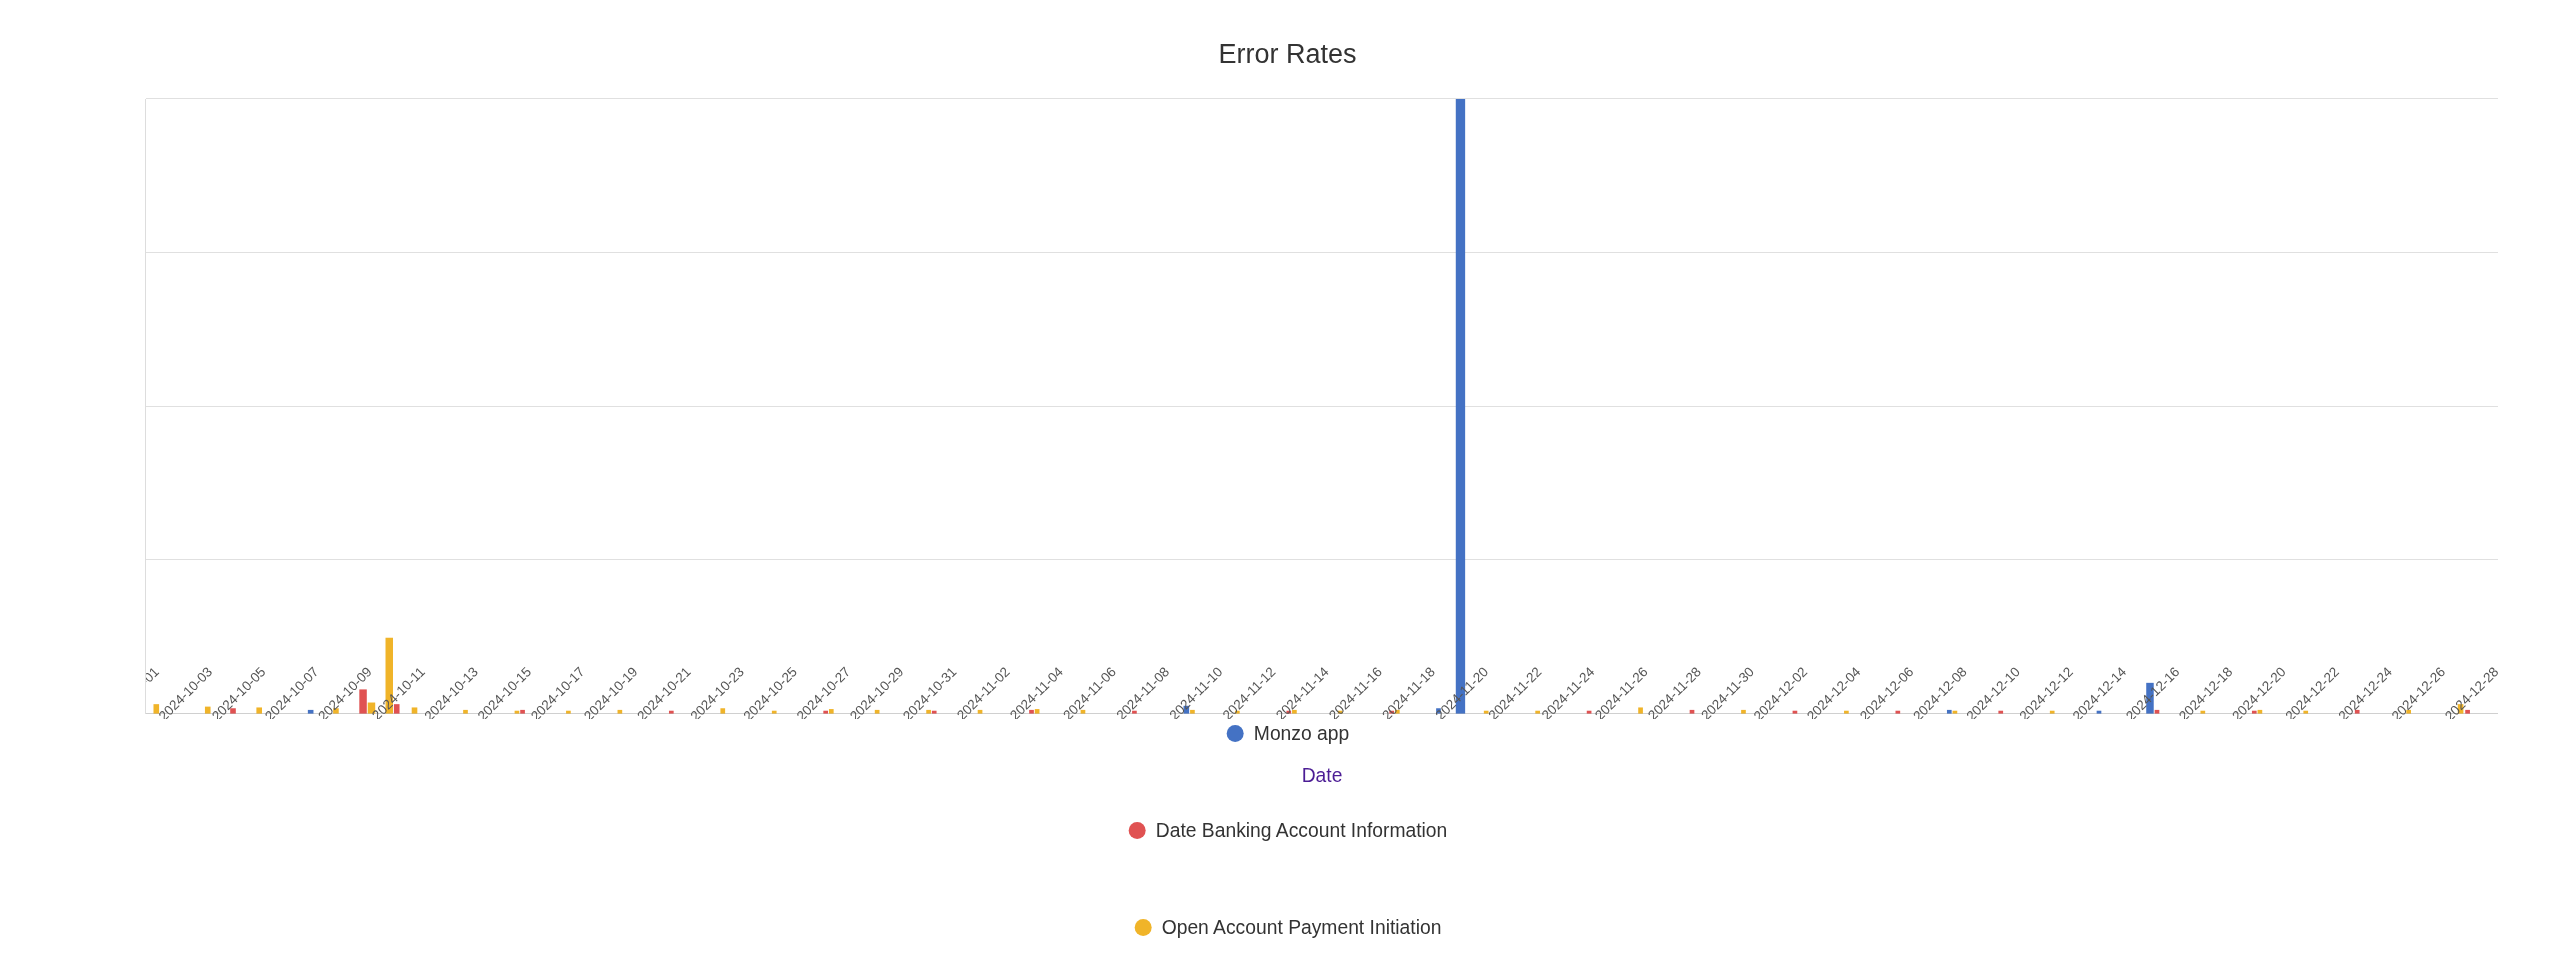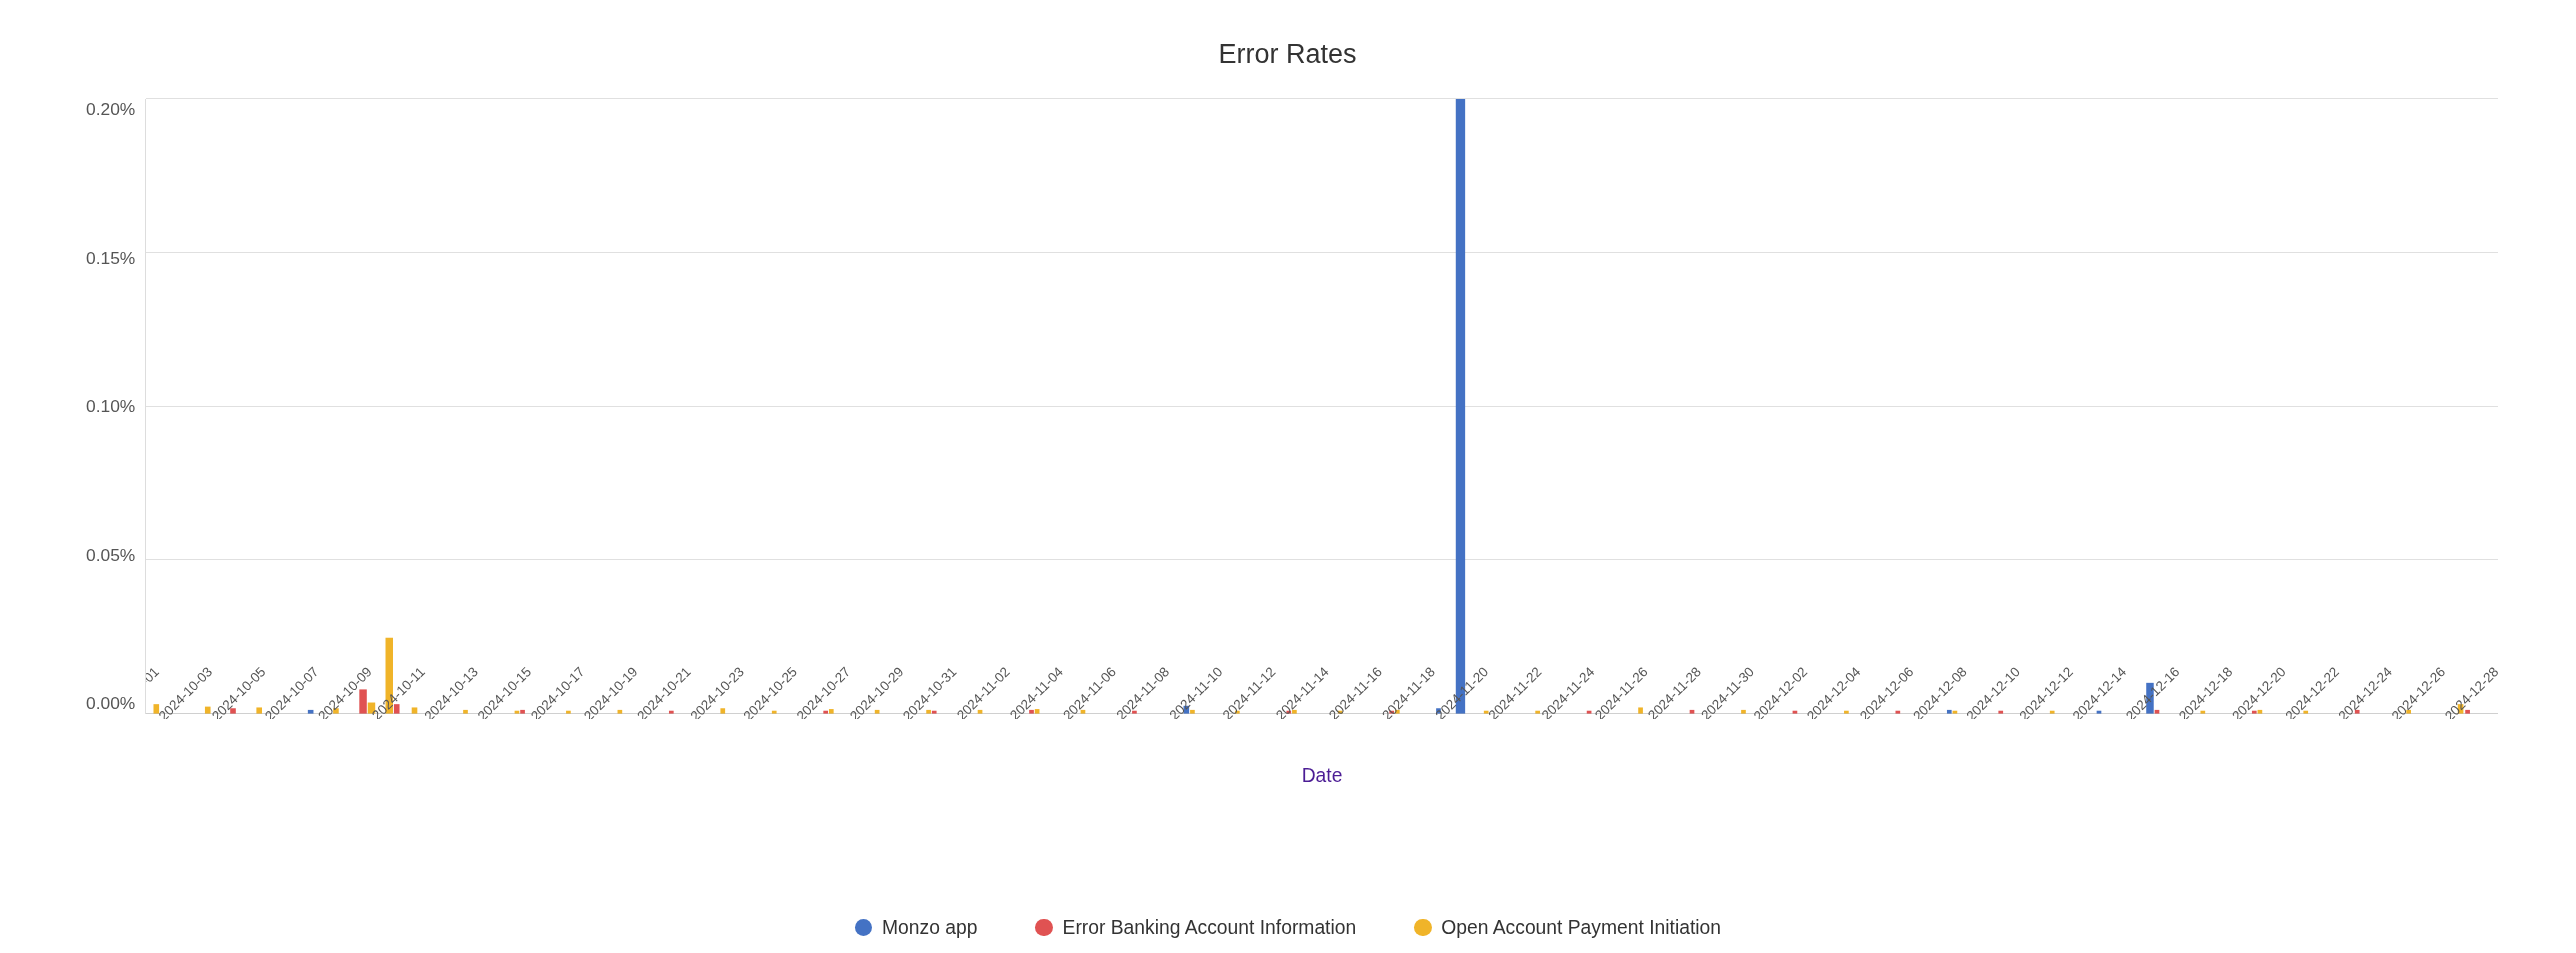--- a/index.html
+++ b/index.html
@@ -87,27 +87,20 @@
       height: 17.4px;
       border-radius: 50%;
     }
   </style>
 </head>
 <body>
 
 <div class="chart-container">
   <div class="chart-title">Error Rates</div>
   <div class="chart-area">
-    <div class="y-axis">
-      <span class="y-label">0.20%</span>
-      <span class="y-label">0.15%</span>
-      <span class="y-label">0.10%</span>
-      <span class="y-label">0.05%</span>
-      <span class="y-label">0.00%</span>
-    </div>
     <div class="grid-and-bars">
 
       <div class="grid-line" style="bottom: 0%;"></div>
       <div class="grid-line" style="bottom: 25%;"></div>
       <div class="grid-line" style="bottom: 50%;"></div>
       <div class="grid-line" style="bottom: 75%;"></div>
       <div class="grid-line" style="bottom: 100%;"></div>
 
       <svg class="bars-svg" viewBox="0 0 2514 750" preserveAspectRatio="none">
 
@@ -278,28 +271,28 @@
             <text transform="translate(2434,12) rotate(-45)">2024-12-28</text>
             <text transform="translate(2489,12) rotate(-45)">2024-12-30</text>
           </g>
         </svg>
       </div>
 
       <div style="position:absolute; bottom:-73px; left:50%; transform:translateX(-50%); font-size:19.3px; color:#4c1d95;">Date</div>
     </div>
   </div>
 
-  <div class="legend" style="position:absolute; bottom:14.5px; left:50%; transform:translateX(-50%); display:flex; gap:58px; align-items:center;">
+  <div class="legend" style="position:absolute; bottom:14.5px; left:50%; transform:translateX(-50%); display:flex; gap:75px; align-items:center;flex-direction:column;">
     <div class="legend-item">
       <div class="legend-dot" style="background:#4472C4;"></div>
       <span>Monzo app</span>
     </div>
     <div class="legend-item">
       <div class="legend-dot" style="background:#E05252;"></div>
-      <span>Error Banking Account Information</span>
+      <span>Date Banking Account Information</span>
     </div>
     <div class="legend-item">
       <div class="legend-dot" style="background:#F0B429;"></div>
       <span>Open Account Payment Initiation</span>
     </div>
   </div>
 </div>
 
 
 </body></html>

